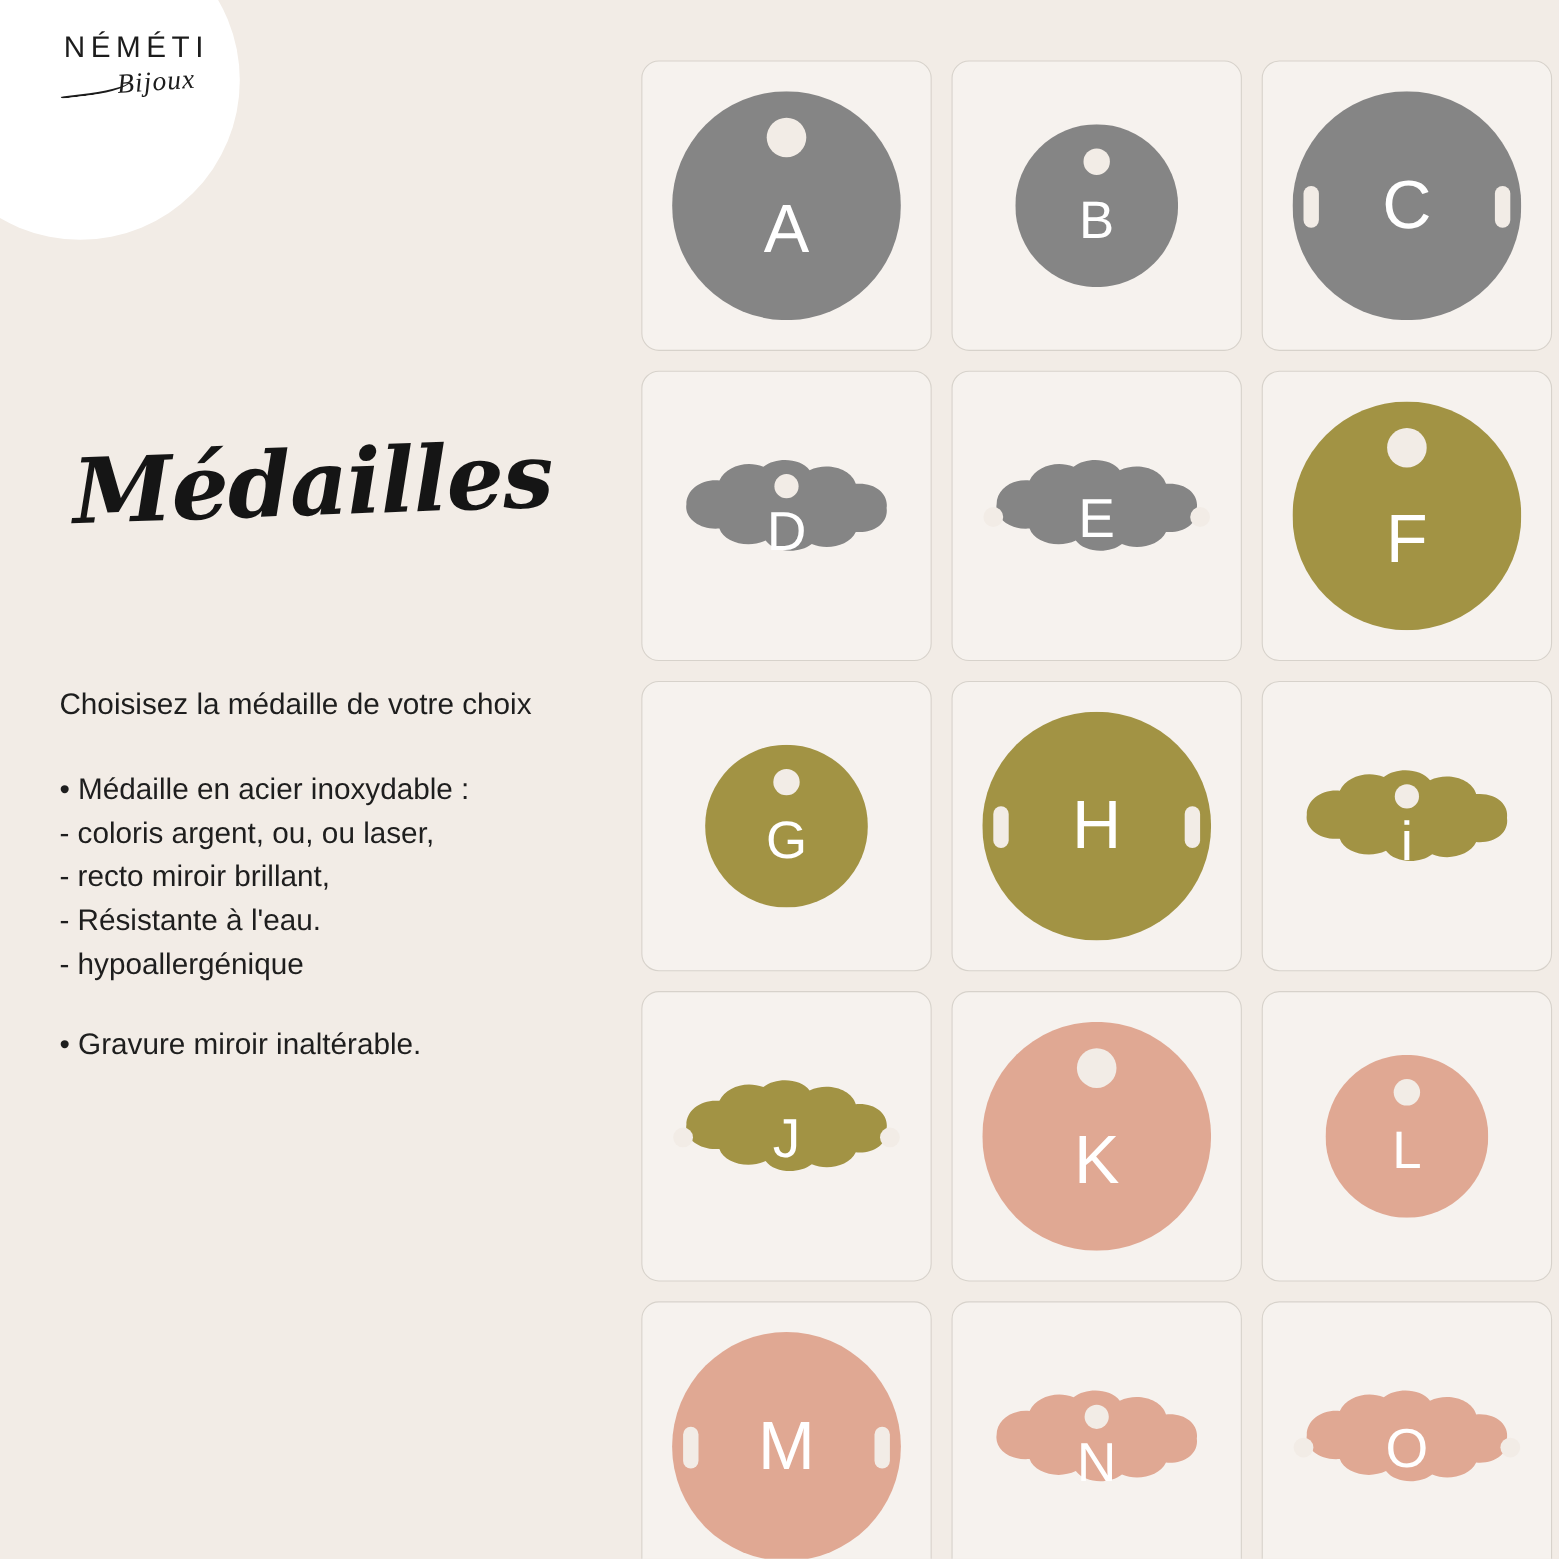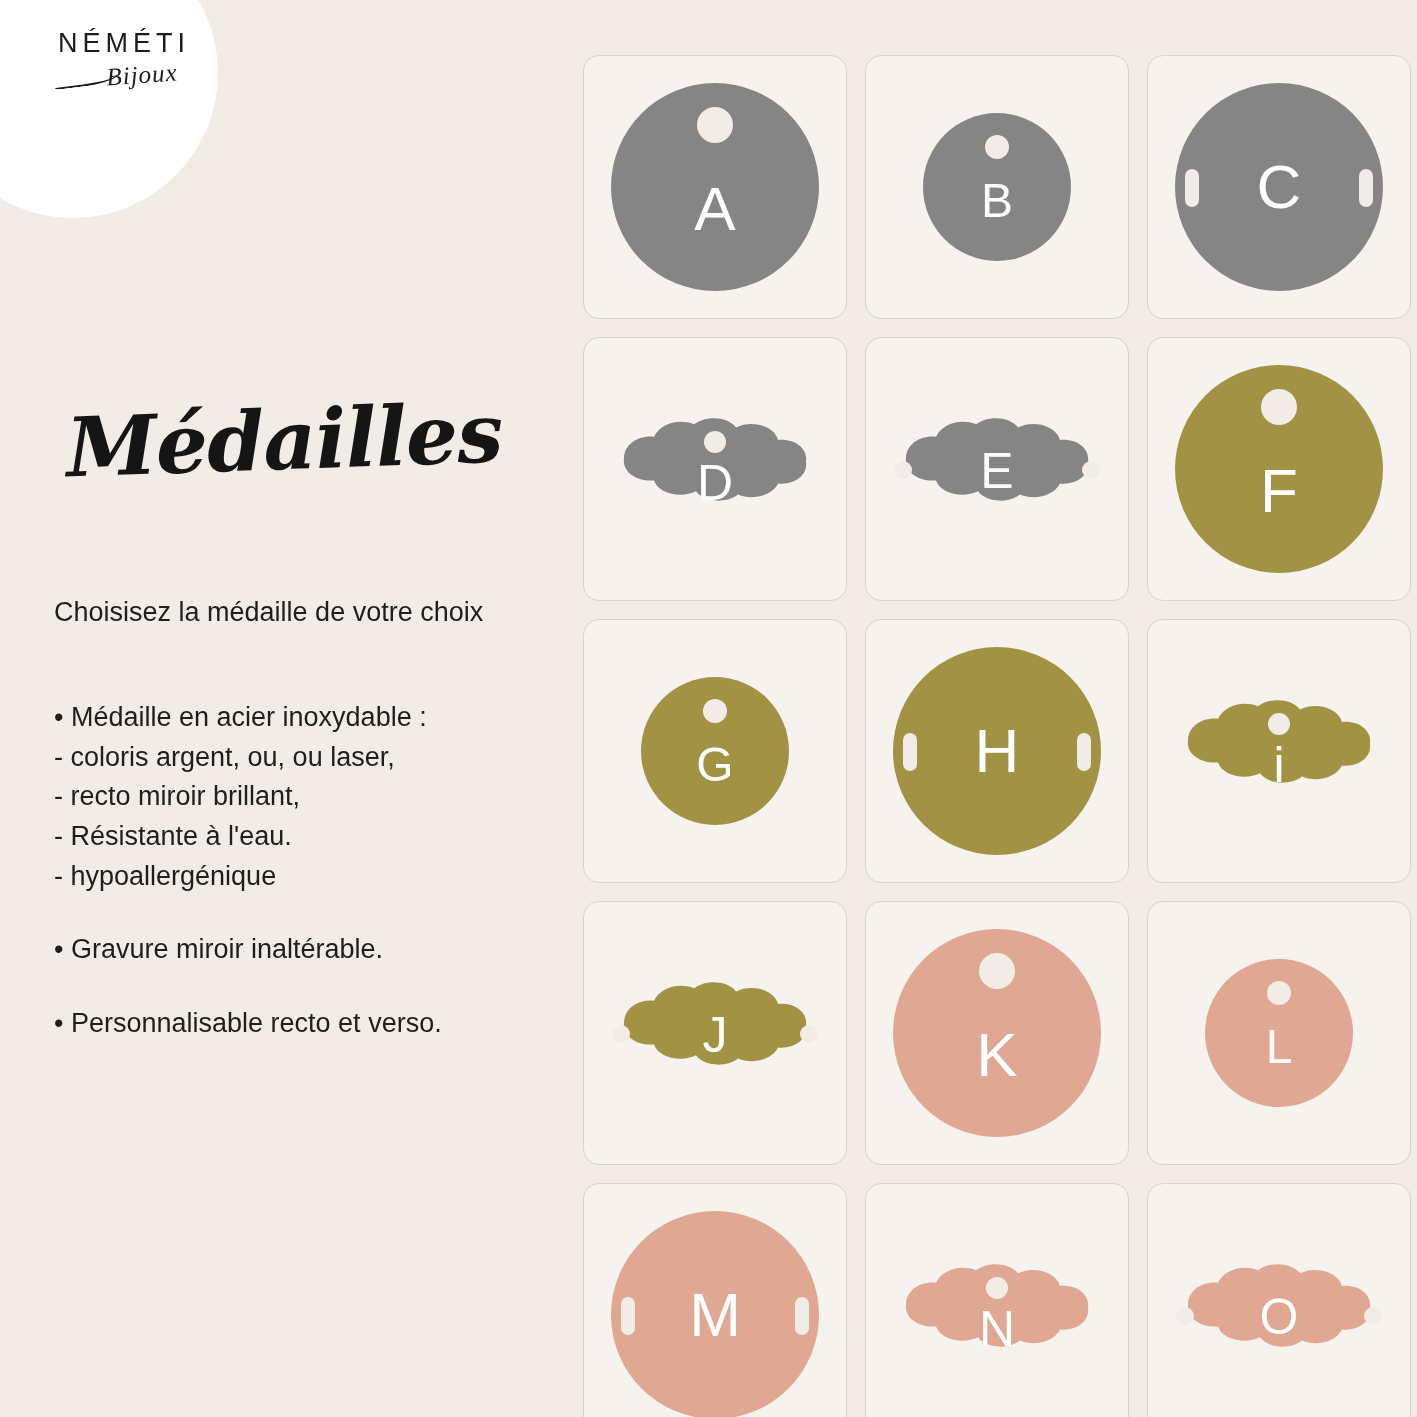--- a/index.html
+++ b/index.html
@@ -76,21 +76,21 @@
     font-style: italic;
     font-weight: bold;
     font-size: 82px;
     color: #151515;
     transform: rotate(-2deg);
     letter-spacing: -1px;
   }
   #intro {
     position: absolute;
     left: 54px;
-    top: 597px;
+    top: 625px;
     font-size: 27px;
     color: #1e1e1e;
   }
   #features {
     position: absolute;
     left: 54px;
     top: 698px;
     width: 500px;
     font-size: 27px;
     color: #1e1e1e;
@@ -151,21 +151,20 @@
   <div id="intro">Choisisez la médaille de votre choix</div>
   <div id="features">
     <div class="feat-block">• Médaille en acier inoxydable :</div>
     <div class="feat-block">- coloris argent, ou, ou laser,</div>
     <div class="feat-block">- recto miroir brillant,</div>
     <div class="feat-block">- Résistante à l'eau.</div>
     <div class="feat-block">- hypoallergénique</div>
     <div class="feat-gap"></div>
     <div class="feat-block">• Gravure miroir inaltérable.</div>
     <div class="feat-gap"></div>
-    <div class="feat-block">• Personnalisable recto et verso.</div>
   </div>
 </div>
 
 <div id="grid">
     <div class="cell">
       <div class="shape-wrap">
         <svg width="208" height="208" viewBox="0 0 208 208">
           <circle cx="104" cy="104" r="104" fill="#858585"></circle>
           <circle cx="104" cy="42" r="18" fill="#f2ece6"></circle>
         </svg>

